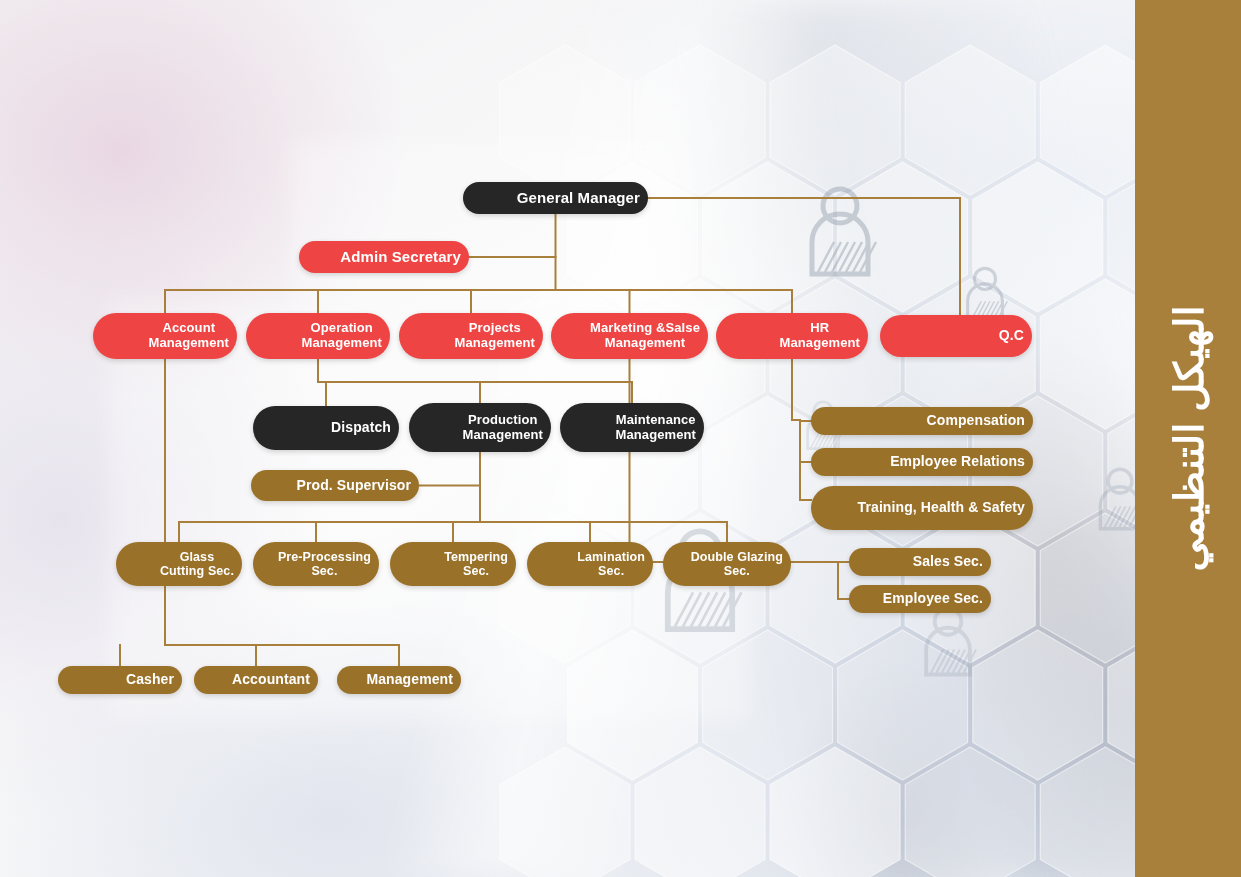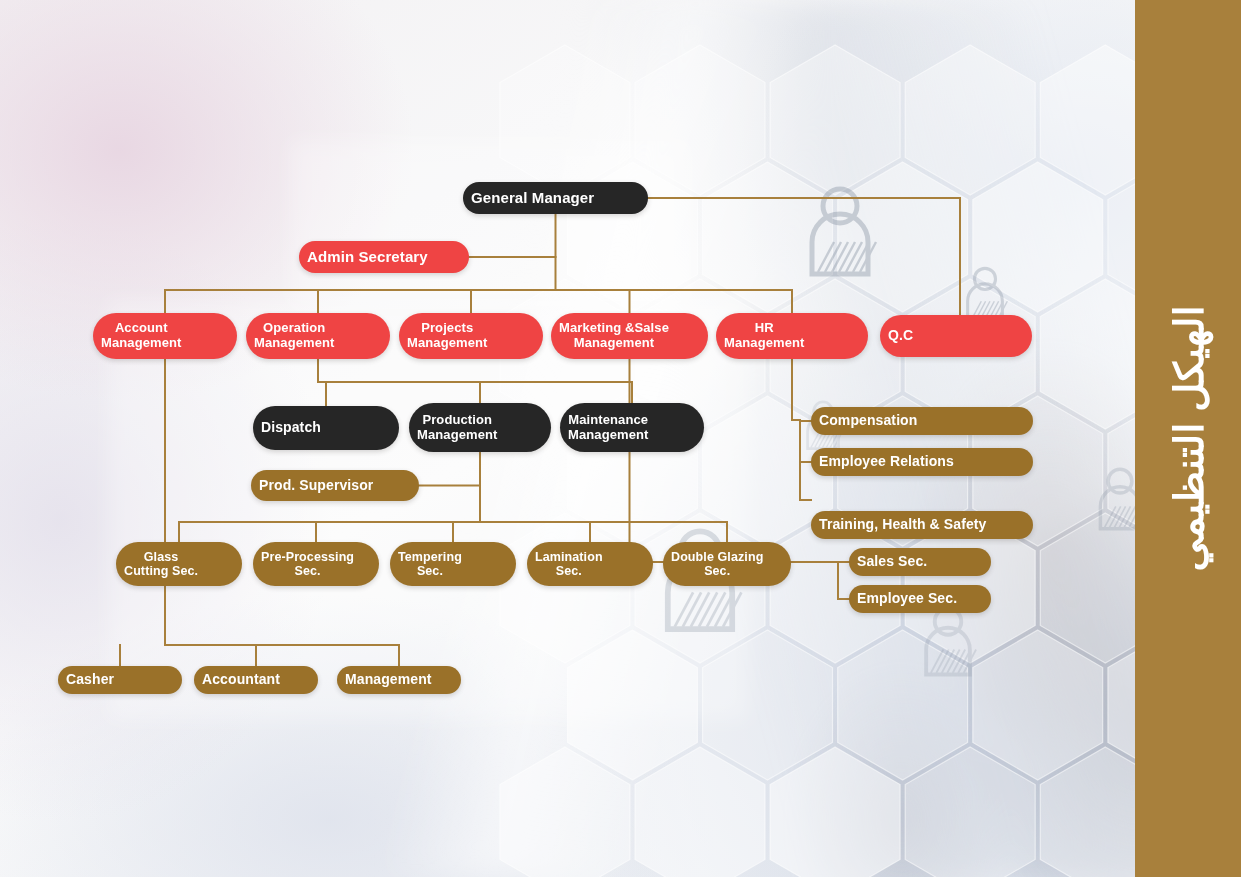--- a/index.html
+++ b/index.html
@@ -59,21 +59,21 @@
     direction:rtl;
   }
 
   
   #chart{position:absolute;left:0;top:0;width:1135px;height:877px;}
   #lines{position:absolute;left:0;top:0;width:1135px;height:877px;}
 
   .node{
     position:absolute;
     box-sizing:border-box;
-    display:flex;align-items:center;justify-content:flex-start;
+    display:flex;align-items:center;justify-content:flex-end;
     text-align:center;
     border-radius:999px;
     color:#ffffff;
     font-weight:700;
     line-height:1.12;
     letter-spacing:.1px;
     box-shadow:0 2px 5px rgba(60,55,50,.20);
     padding:2px 8px;
     user-select:none;
   }
@@ -290,21 +290,21 @@
       </div>
       <div class="node n-gold fs12" style="left: 663px; top: 542px; width: 128px; height: 44px;">
         <span>Double Glazing<br>Sec.</span>
       </div>
       <div class="node n-gold fs14" style="left: 811px; top: 407px; width: 222px; height: 28px;">
         <span>Compensation</span>
       </div>
       <div class="node n-gold fs14" style="left: 811px; top: 448px; width: 222px; height: 28px;">
         <span>Employee Relations</span>
       </div>
-      <div class="node n-gold fs14" style="left: 811px; top: 511px; width: 222px; height: 28px;">
+      <div class="node n-gold fs14" style="left: 811px; top: 486px; width: 222px; height: 44px;">
         <span>Training, Health &amp; Safety</span>
       </div>
       <div class="node n-gold fs14" style="left: 849px; top: 548px; width: 142px; height: 28px;">
         <span>Sales Sec.</span>
       </div>
       <div class="node n-gold fs14" style="left: 849px; top: 585px; width: 142px; height: 28px;">
         <span>Employee Sec.</span>
       </div>
       <div class="node n-gold fs14" style="left: 58px; top: 666px; width: 124px; height: 28px;">
         <span>Casher</span>

